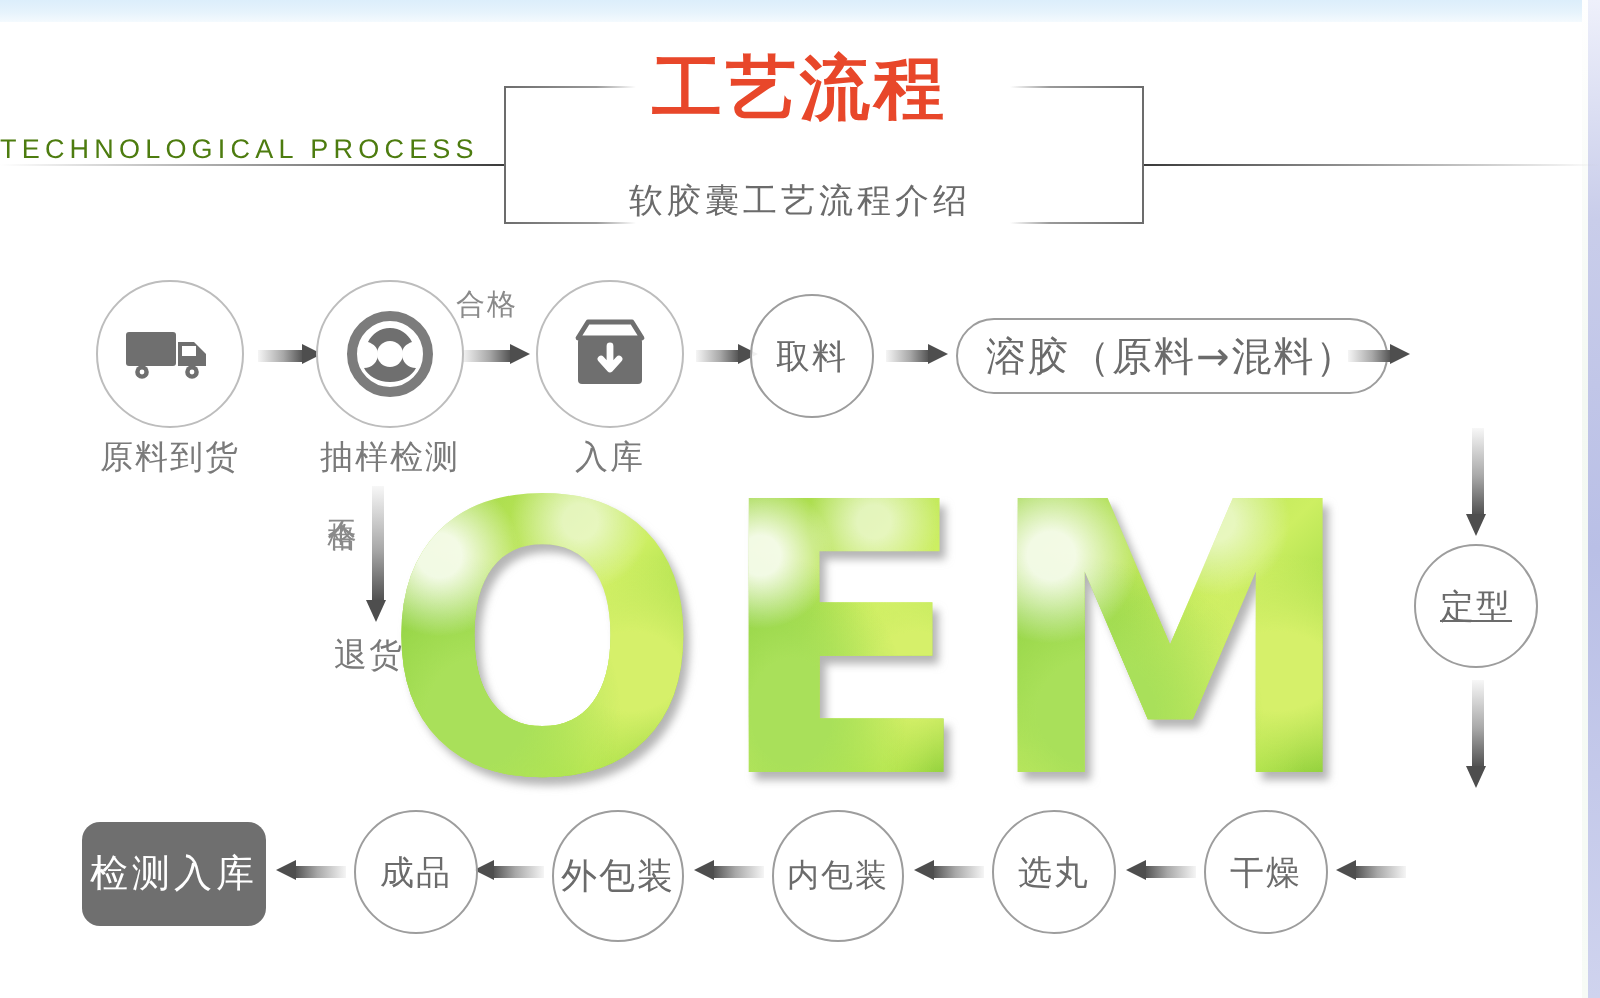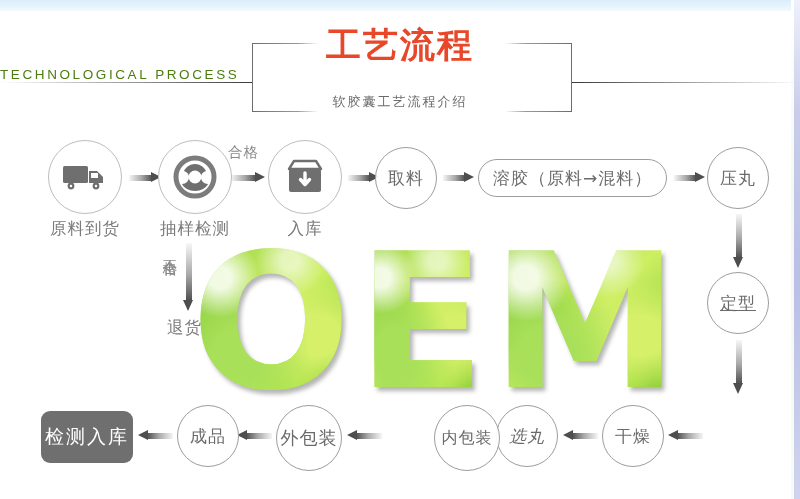--- a/index.html
+++ b/index.html
@@ -37,21 +37,21 @@
   .brk-r-b{left:505px;top:99px;width:67px;height:1px;
     background:linear-gradient(90deg,rgba(255,255,255,0) 0%,#9a9a9a 30%,#6c6c6c 100%);}
 
   .title-main{position:absolute;left:0;top:14px;width:800px;text-align:center;
     font-size:35px;line-height:38px;font-weight:bold;color:#e8472a;
     letter-spacing:2px;font-family:"DejaVu Sans",sans-serif;}
   .title-sub{position:absolute;left:0;top:55px;width:800px;text-align:left;
     font-size:13.5px;line-height:16px;color:#4d7c0f;letter-spacing:2.6px;
     font-family:"Liberation Sans",sans-serif;}
   .title-cn{position:absolute;left:0;top:79px;width:800px;text-align:center;
-    font-size:13px;line-height:21px;color:#6b6b6b;letter-spacing:2px;
+    font-size:17px;line-height:21px;color:#6b6b6b;letter-spacing:2px;
     font-family:"DejaVu Sans",sans-serif;}
 
   
   .oem{position:absolute;left:175px;top:232px;width:520px;height:180px;
     display:flex;align-items:center;justify-content:center;gap:6px;z-index:1;}
   .oem-letter{font-family:"DejaVu Sans",sans-serif;font-weight:bold;
     font-size:188px;line-height:170px;
     background-image:
       radial-gradient(circle at 18% 24%, rgba(255,255,255,.85) 0 6%, rgba(255,255,255,0) 22%),
       radial-gradient(circle at 62% 14%, rgba(255,255,255,.6) 0 5%, rgba(255,255,255,0) 20%),
@@ -63,21 +63,21 @@
     -webkit-background-clip:text;background-clip:text;color:transparent;
     -webkit-text-fill-color:transparent;
     filter:drop-shadow(3px 4px 2px rgba(120,120,120,.55));}
 
   
   .node{position:absolute;z-index:3;display:flex;align-items:center;justify-content:center;
     box-sizing:border-box;color:#6b6b6b;font-family:"DejaVu Sans",sans-serif;}
   .circle{border:1.3px solid #9d9d9d;border-radius:50%;background:rgba(255,255,255,.92);
     font-size:17px;letter-spacing:1px;}
   .pill{border:1.3px solid #9d9d9d;border-radius:22px;background:rgba(255,255,255,.92);
-    font-size:17px;letter-spacing:1px;padding:0 14px;}
+    font-size:20px;letter-spacing:1px;padding:0 14px;}
   .solidbox{background:#6f6f6f;border-radius:9px;color:#ffffff;font-size:19px;letter-spacing:2px;text-align:right;}
   .icon-circle{border:1.3px solid #bdbdbd;border-radius:50%;background:#fff;}
   .caption{position:absolute;z-index:3;text-align:center;color:#7a7a7a;
     font-size:16.5px;letter-spacing:1px;font-family:"DejaVu Sans",sans-serif;}
   .mini-label{position:absolute;z-index:3;color:#8a8a8a;font-size:14.5px;
     font-family:"DejaVu Sans",sans-serif;letter-spacing:1px;}
 
   
   .arrow{position:absolute;z-index:3;}
   .arr-r{height:11px;}
@@ -196,21 +196,20 @@
       <div class="head"></div>
   </div>
 
   <div class="node pill" style="left:478px;top:159px;height:38px;">溶胶（原料→混料）</div>
 
   <div class="arrow arr-r" style="left:674px;top:172px;width:31px;">
     <div class="shaft"></div>
       <div class="head"></div>
   </div>
 
-  <div class="node circle" style="left:707px;top:147px;width:62px;height:62px;">压丸</div>
 
   <div class="arrow arr-d" style="left:733px;top:214px;height:54px;">
     <div class="shaft"></div>
       <div class="head"></div>
   </div>
 
   <div class="node circle" style="left:707px;top:272px;width:62px;height:62px;text-decoration:underline;">定型</div>
 
   <div class="arrow arr-d" style="left:733px;top:340px;height:54px;">
     <div class="shaft"></div>
@@ -223,28 +222,28 @@
       <div class="head"></div>
   </div>
 
   <div class="node circle" style="left:602px;top:405px;width:62px;height:62px;">干燥</div>
 
   <div class="arrow arr-l" style="left:563px;top:430px;width:35px;">
     <div class="shaft"></div>
       <div class="head"></div>
   </div>
 
-  <div class="node circle" style="left:496px;top:405px;width:62px;height:62px;font-style:italic;">选丸</div>
+  <div class="node circle" style="left:496px;top:405px;width:62px;height:62px;">选丸</div>
 
   <div class="arrow arr-l" style="left:457px;top:430px;width:35px;">
     <div class="shaft"></div>
       <div class="head"></div>
   </div>
 
-  <div class="node circle" style="left:386px;top:405px;width:66px;height:66px;font-size:16px;margin-left:48px;">内包装</div>
+  <div class="node circle" style="left:386px;top:405px;width:66px;height:66px;font-size:16px;">内包装</div>
 
   <div class="arrow arr-l" style="left:347px;top:430px;width:35px;">
     <div class="shaft"></div>
       <div class="head"></div>
   </div>
 
   <div class="node circle" style="left:276px;top:405px;width:66px;height:66px;font-size:18px;">外包装</div>
 
   <div class="arrow arr-l" style="left:237px;top:430px;width:35px;">
     <div class="shaft"></div>

